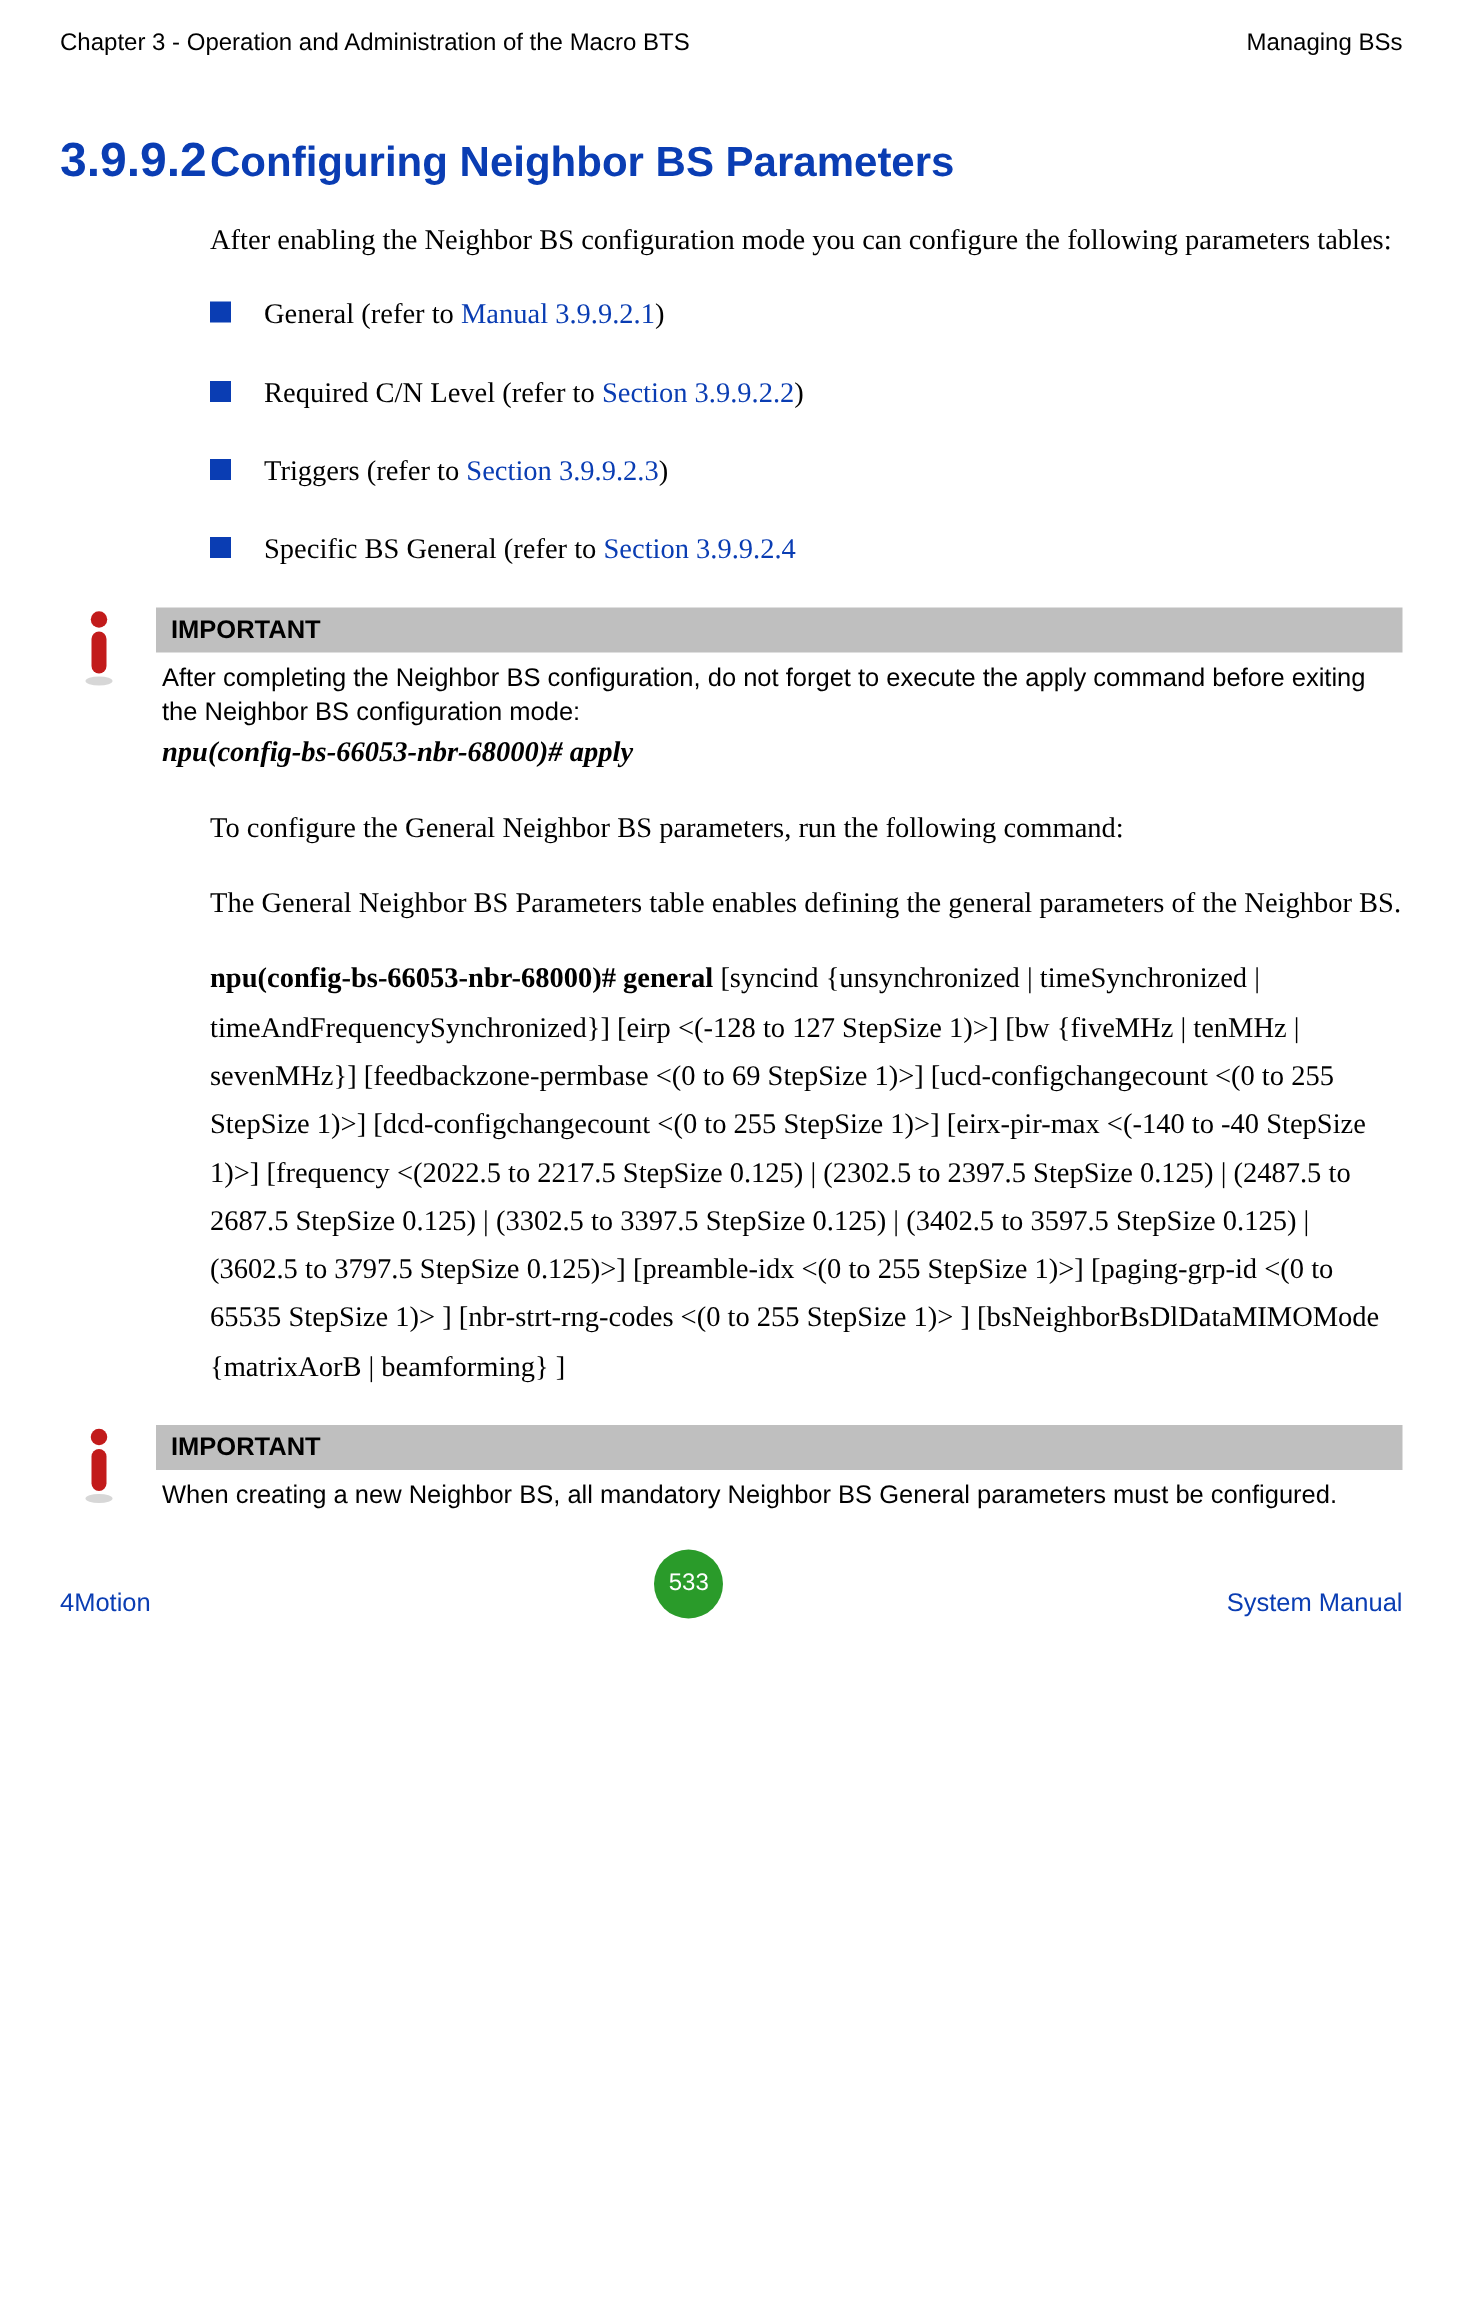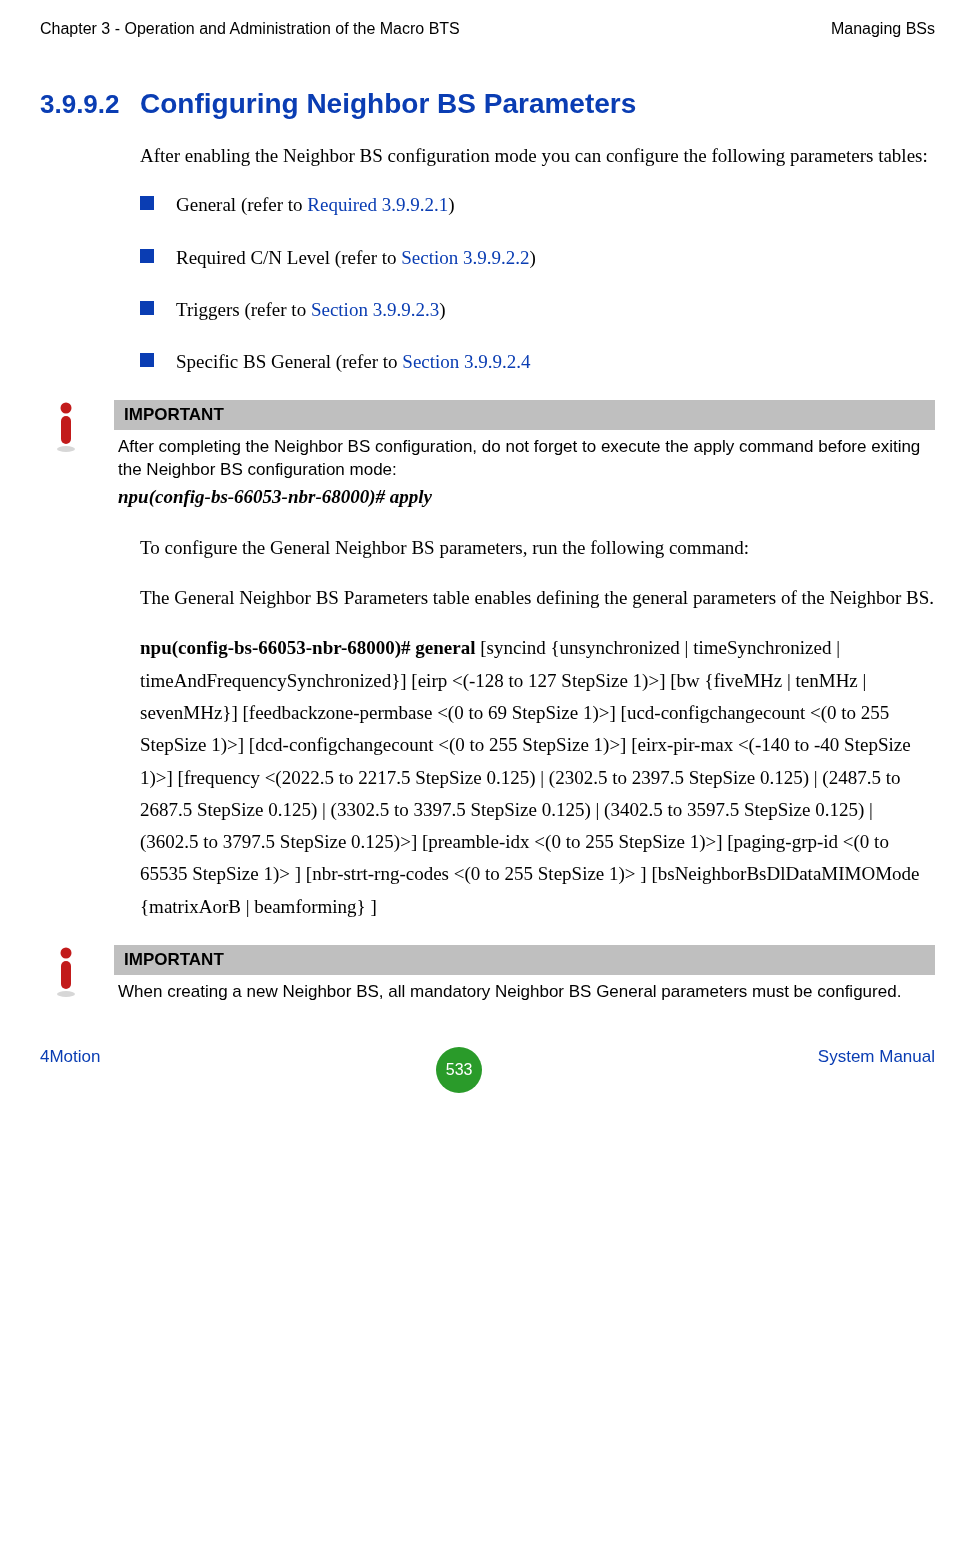--- a/index.html
+++ b/index.html
@@ -28,21 +28,21 @@
   }
   .section-heading {
     display: flex;
     align-items: baseline;
     margin-bottom: 20px;
   }
   .section-heading .num {
     color: #0a3db3;
     font-family: Arial, Helvetica, sans-serif;
     font-weight: bold;
-    font-size: 26px;
+    font-size: 32px;
     width: 100px;
     flex-shrink: 0;
   }
   .section-heading .title {
     color: #0a3db3;
     font-family: Arial, Helvetica, sans-serif;
     font-weight: bold;
     font-size: 28px;
   }
   .sub-heading .num,
@@ -80,21 +80,21 @@
   }
   .link-text {
     color: #0a3db3;
   }
   .important-block {
     display: flex;
     margin-left: 14px;
     margin-right: 0;
     margin-bottom: 24px;
     align-items: flex-start;
-    gap: 32px;
+    gap: 22px;
   }
   .important-icon {
     flex-shrink: 0;
     width: 28px;
     padding-top: 2px;
   }
   .important-content {
     flex: 1;
     font-family: Arial, Helvetica, sans-serif;
   }
@@ -121,26 +121,26 @@
     margin-left: 100px;
     font-size: 19px;
     line-height: 1.7;
     margin-bottom: 22px;
   }
   .cmd-block .bold {
     font-weight: bold;
   }
   .footer-row {
     position: absolute;
-    bottom: 26px;
+    bottom: 40px;
     left: 40px;
     right: 40px;
     display: flex;
     justify-content: space-between;
-    align-items: flex-start;
+    align-items: flex-end;
     font-family: Arial, Helvetica, sans-serif;
     font-size: 17px;
     color: #0a3db3;
   }
   .page-badge {
     background: #2a9b2a;
     color: #fff;
     border-radius: 50%;
     width: 46px;
     height: 46px;
@@ -166,21 +166,21 @@
 
   <div class="section-heading">
     <span class="num">3.9.9.2</span>
     <span class="title">Configuring Neighbor BS Parameters</span>
   </div>
 
   <div class="body-text">After enabling the Neighbor BS configuration mode you can configure the following parameters tables:</div>
 
   <ul class="bullet-list">
     <li>
-      <span>General (refer to </span><span class="link-text">Required 3.9.9.2.1</span><span>)</span>
+      <span>General (refer to </span><span class="link-text">Manual 3.9.9.2.1</span><span>)</span>
     </li>
     <li>
       <span>Required C/N Level (refer to </span><span class="link-text">Section 3.9.9.2.2</span><span>)</span>
     </li>
     <li>
       <span>Triggers (refer to </span><span class="link-text">Section 3.9.9.2.3</span><span>)</span>
     </li>
     <li>
       <span>Specific BS General (refer to </span><span class="link-text">Section 3.9.9.2.4</span><span></span>
     </li>

